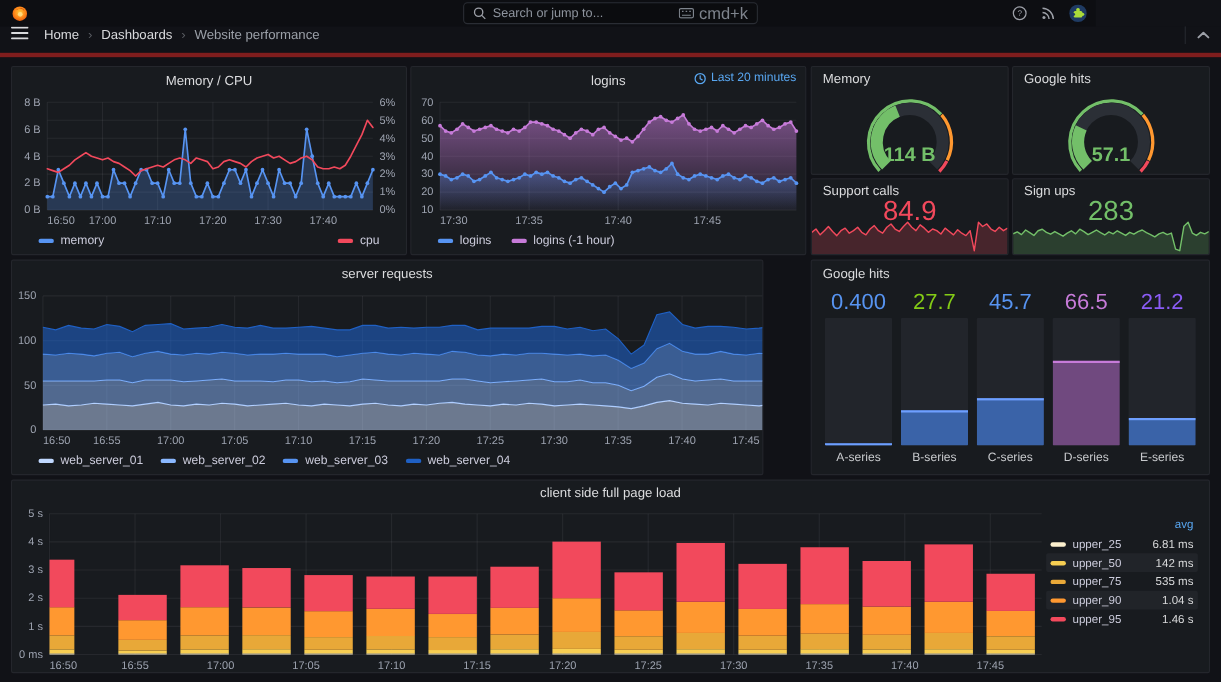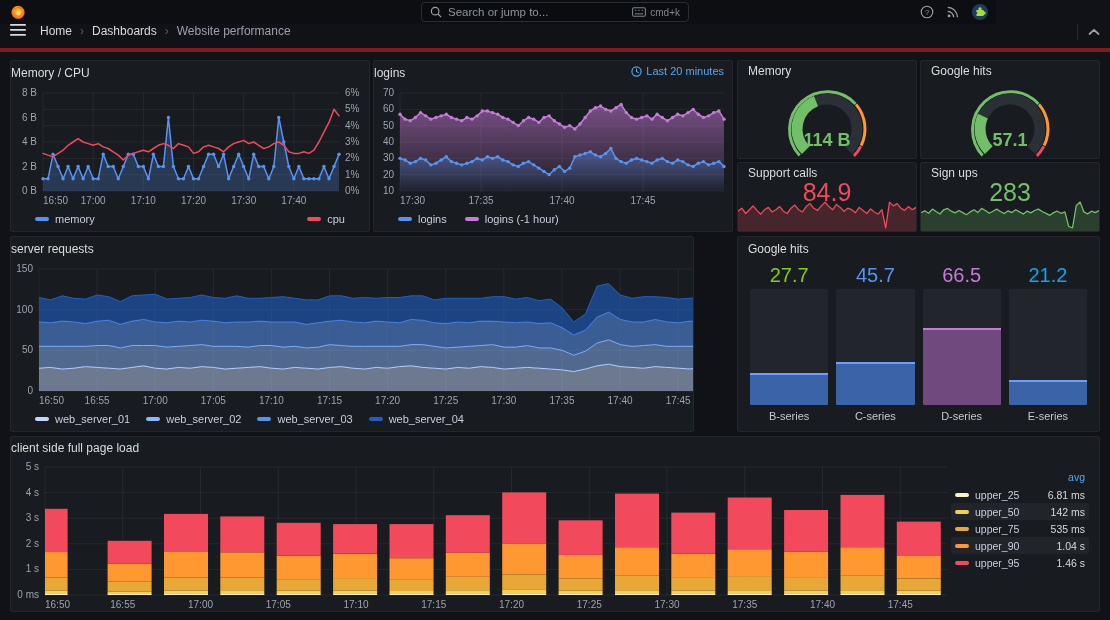--- a/index.html
+++ b/index.html
@@ -8,42 +8,42 @@
   .stage{position:relative;width:1110px;height:620px;background:#111217;overflow:hidden}
 
   
   .topnav{position:absolute;left:0;top:0;width:996px;height:24px;background:#0d0e12;
     display:flex;align-items:center;padding:0 10px;z-index:5}
   .logo{width:17px;height:17px;flex:none;display:flex;align-items:center}
   .searchbox{position:absolute;left:421px;top:2px;width:268px;height:20px;background:#0b0c0f;
     border:1px solid #2a2d34;border-radius:4px;display:flex;align-items:center;gap:6px;padding:0 8px;color:#7b8087}
   .searchbox input{flex:1;background:transparent;border:none;outline:none;color:#c7c9cc;font-size:11.5px;min-width:0}
   .searchbox input::placeholder{color:#8e949e}
-  .kbdhint{display:flex;align-items:center;gap:4px;color:#7e848d;font-size:10px;flex:none}
+  .kbdhint{display:flex;align-items:center;gap:4px;color:#7e848d;font-size:15px;flex:none}
   .navicons{position:absolute;right:8px;top:0;height:24px;display:flex;align-items:center;gap:12px}
   .iconbtn{background:none;border:none;cursor:pointer;display:flex;align-items:center;padding:0;color:#9da0a8}
 
   
   .crumbbar{position:absolute;left:0;top:24px;width:1110px;height:28px;background:#111217;
     display:flex;align-items:flex-start;padding:0 10px;border-bottom:4px solid #7f1d1d}
   .burger{background:none;border:none;cursor:pointer;margin-right:14px;display:flex;padding:0}
   .crumb{display:flex;align-items:center;gap:8px;font-size:12px}
   .crumb .item{color:#d9dadd;font-weight:500;cursor:pointer}
   .crumb .item.dim{color:#9ba0a8;font-weight:400}
   .crumb .sep{color:#5a5d63;font-size:12px}
   .crumb-right{margin-left:auto;display:flex;align-items:center;gap:10px}
   .vdiv{width:1px;height:16px;background:#26282e}
 
   
   .panel{position:absolute;background:#181b1f;border:1px solid #24262c;border-radius:2px;
     display:flex;flex-direction:column;overflow:hidden}
   .phead{position:relative;height:24px;flex:none}
   .ptitle{position:absolute;inset:0;margin:0;font-size:12px;font-weight:500;color:#dbdcde;
     line-height:24px;white-space:nowrap;cursor:pointer}
-  .tc{}
+  .tc{text-align:center}
   .tl{text-align:left;padding-left:10px}
   .timerange{position:absolute;right:8px;top:4px;display:flex;align-items:center;gap:4px;
     background:none;border:none;color:#58a6f0;font-size:11px;cursor:pointer}
   .chart{position:relative;flex:1;min-height:0}
   .legend{height:24px;flex:none;display:flex;align-items:center;gap:18px;padding:0 24px;
     font-size:11px;color:#ccccdc;overflow:hidden}
   .legend.spread{justify-content:space-between}
   .litem{display:flex;align-items:center;gap:6px;cursor:pointer;white-space:nowrap}
   .lswatch{width:14px;height:4px;border-radius:2px;flex:none}
 
@@ -581,20 +581,27 @@
           </div>
         </div>
     </section>
 
     <section class="panel" style="left:737px;top:236px;width:363px;height:196px">
       <div class="phead">
           <h2 class="ptitle tl">Google hits</h2>
         </div>
       <div class="bgwrap">
           <div class="bg-col">
+            <div class="bg-val" style="color: rgb(87, 148, 242);">0.400</div>
+            <div class="bg-track">
+              <div class="bg-fill" style="height: max(0.4%, 1px); background: rgb(58, 99, 168); border-top: 2px solid rgb(110, 159, 255);"></div>
+            </div>
+            <div class="bg-label">A-series</div>
+          </div>
+          <div class="bg-col">
             <div class="bg-val" style="color: #84cc16;">27.7</div>
             <div class="bg-track">
               <div class="bg-fill" style="height: max(27.7%, 1px); background: rgb(58, 99, 168); border-top: 2px solid rgb(110, 159, 255);"></div>
             </div>
             <div class="bg-label">B-series</div>
           </div>
           <div class="bg-col">
             <div class="bg-val" style="color: rgb(87, 148, 242);">45.7</div>
             <div class="bg-track">
               <div class="bg-fill" style="height: max(37.1%, 1px); background: rgb(58, 99, 168); border-top: 2px solid rgb(110, 159, 255);"></div>
@@ -602,21 +609,21 @@
             <div class="bg-label">C-series</div>
           </div>
           <div class="bg-col">
             <div class="bg-val" style="color: rgb(199, 123, 217);">66.5</div>
             <div class="bg-track">
               <div class="bg-fill" style="height: max(66.5%, 1px); background: rgb(112, 73, 127); border-top: 2px solid rgb(199, 123, 217);"></div>
             </div>
             <div class="bg-label">D-series</div>
           </div>
           <div class="bg-col">
-            <div class="bg-val" style="color: #0ea5e9;">21.2</div>
+            <div class="bg-val" style="color: #8b5cf6;">21.2</div>
             <div class="bg-track">
               <div class="bg-fill" style="height: max(21.2%, 1px); background: rgb(58, 99, 168); border-top: 2px solid rgb(110, 159, 255);"></div>
             </div>
             <div class="bg-label">E-series</div>
           </div>
         </div>
     </section>
 
     <section class="panel" style="left:10px;top:436px;width:1090px;height:176px">
       <div class="phead" style="height:22px">

